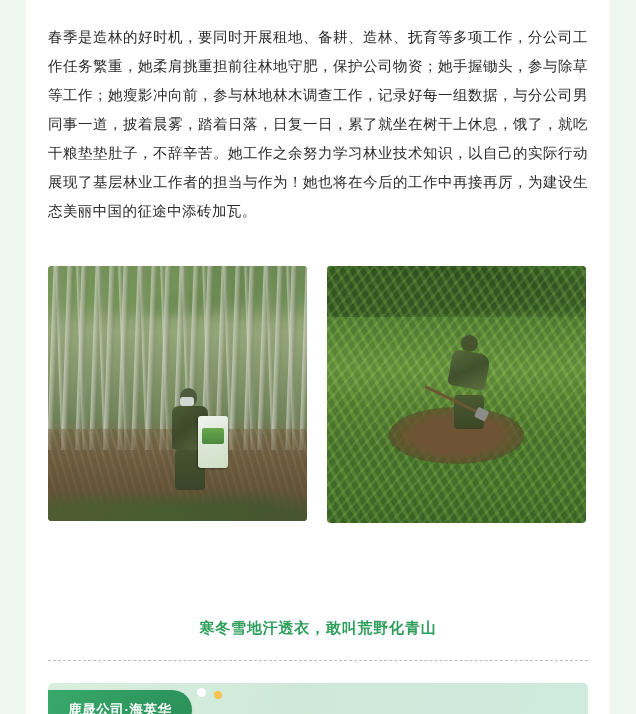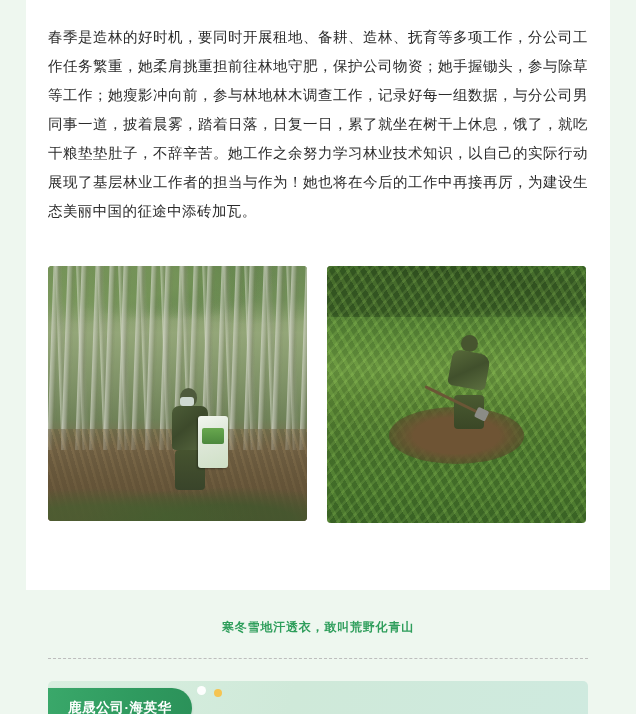--- a/index.html
+++ b/index.html
@@ -9,21 +9,21 @@
   body {
     width: 636px;
     height: 714px;
     background: #eef7ef;
     font-family: "Liberation Sans", sans-serif;
     overflow: hidden;
   }
   .page {
     position: relative;
     width: 636px;
-    height: 590px;
+    height: 714px;
     background: #eef7ef;
     box-sizing: border-box;
   }
   .left-rail, .right-rail {
     position: absolute;
     top: 0;
     bottom: 0;
     width: 26px;
     background: #eef7ef;
   }
@@ -299,21 +299,21 @@
     top: -4px;
     width: 12px;
     height: 11px;
     background: #8b8c86;
     border-radius: 2px;
   }
 
   .caption {
     text-align: center;
     color: #2e9e5b;
-    font-size: 12px;
+    font-size: 15px;
     font-weight: bold;
     letter-spacing: 0.8px;
     padding-top: 96px;
   }
 
   .divider-wrap {
     padding: 22px 22px 0 22px;
   }
   .divider {
     border-top: 1px dashed #bdbdbd;

